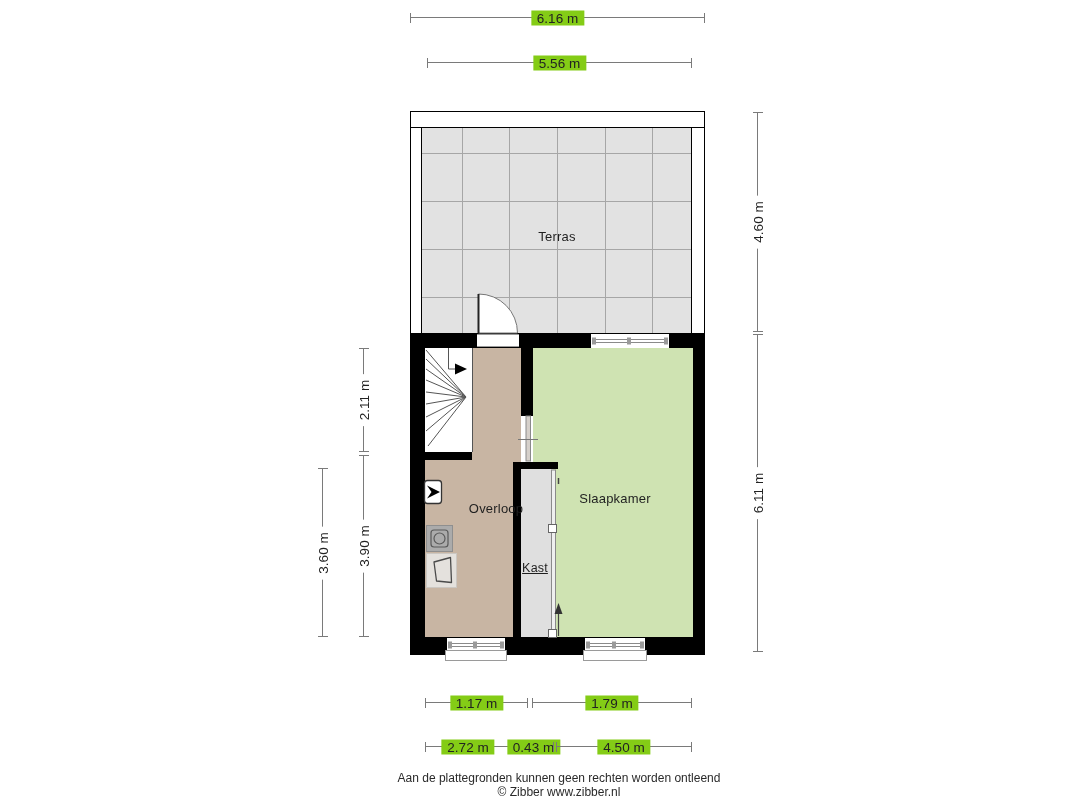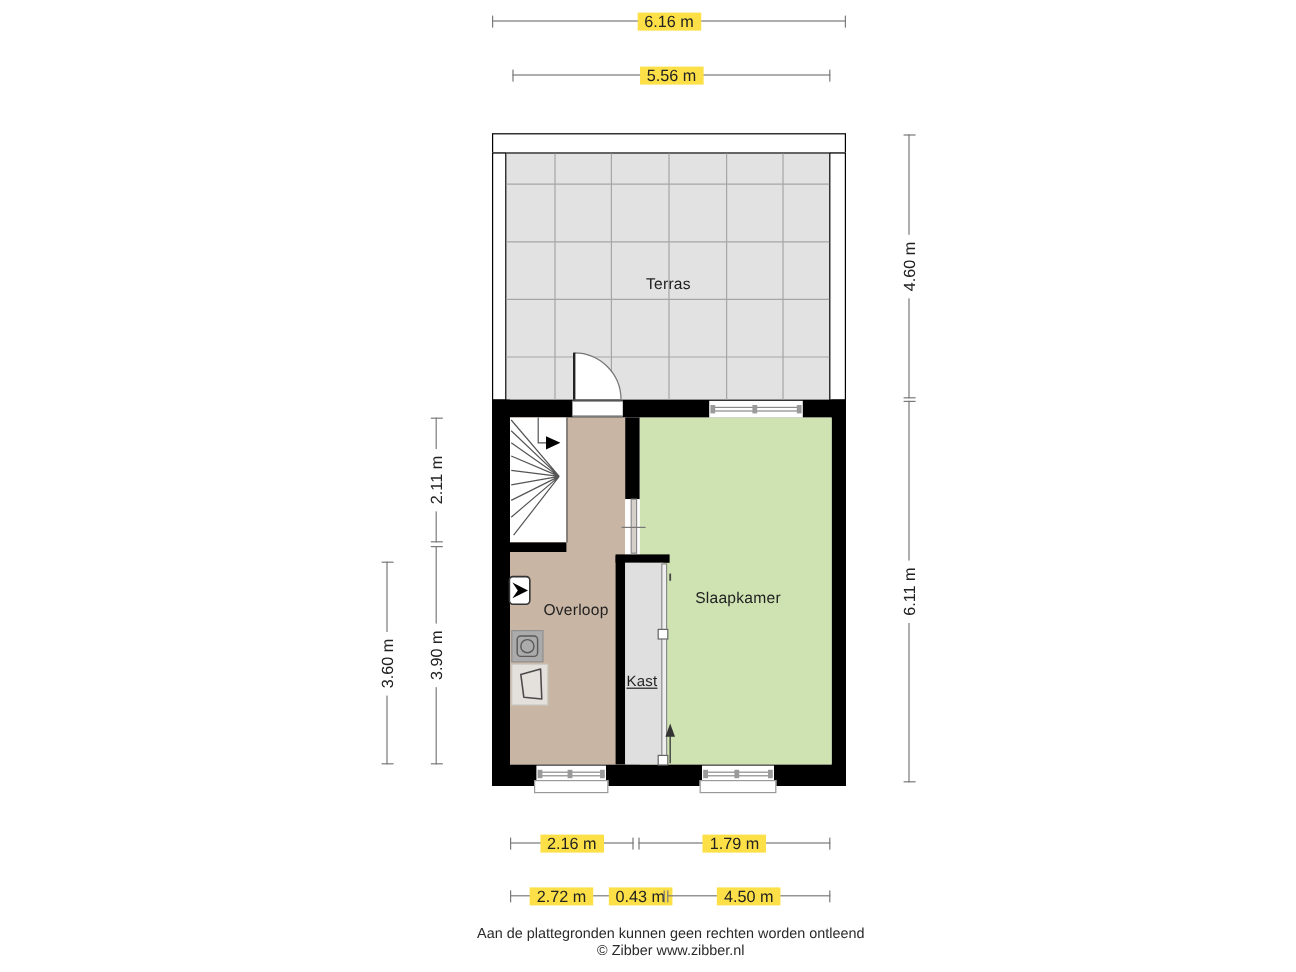--- a/index.html
+++ b/index.html
@@ -20,21 +20,21 @@
   .twall{position:absolute;background:#fff;border:1px solid #000;box-sizing:border-box;}
   .room{position:absolute;}
   .label{position:absolute;transform:translate(-50%,-50%);font-size:13px;color:var(--text);
          white-space:nowrap;letter-spacing:.2px;margin-top:12px;}
   
   .dim{position:absolute;}
   .dim.h{height:0;border-top:1px solid var(--dim-line);}
   .dim.h::before,.dim.h::after{content:'';position:absolute;top:-5px;width:1px;height:10px;background:var(--dim-line);}
   .dim.h::before{left:0;} .dim.h::after{right:0;}
   .dim.h .lbl{position:absolute;left:50%;top:-0.5px;transform:translate(-50%,-50%);
-              background:#fde047;padding:0 6px;font-size:13.5px;color:#222;white-space:nowrap;}
+              background:#84cc16;padding:0 6px;font-size:13.5px;color:#222;white-space:nowrap;}
   .dim.v{width:0;border-left:1px solid var(--dim-line);}
   .dim.v::before,.dim.v::after{content:'';position:absolute;left:-5px;width:10px;height:1px;background:var(--dim-line);}
   .dim.v::before{top:0;} .dim.v::after{bottom:0;}
   .dim.v .lbl{position:absolute;top:50%;left:-0.5px;transform:translate(-50%,-50%) rotate(-90deg);
               background:#fff;padding:0 6px;font-size:13.5px;color:#222;white-space:nowrap;}
   
   .window{position:absolute;background:#fff;}
   .wline{position:absolute;left:2px;right:2px;height:1px;background:#8a8a8a;}
   .wpost{position:absolute;width:4px;height:7px;background:#9a9a9a;top:50%;transform:translateY(-50%);}
   .dooropen{position:absolute;background:#fff;border-top:1px solid #9a9a9a;border-bottom:1px solid #9a9a9a;box-sizing:border-box;}
@@ -142,21 +142,21 @@
       <circle cx="439.5" cy="538.5" r="5.5" fill="none" stroke="#5a5a5a" stroke-width="1.2"></circle>
     </g>
 
     <g>
       <rect x="426.5" y="553.5" width="30" height="34" fill="#e4e1dd" stroke="#cbc7c2" stroke-width="1"></rect>
       <path d="M434 562 L450.5 557.5 L451.5 582.5 L436.5 581 Z" fill="none" stroke="#4a4a4a" stroke-width="1.3" stroke-linejoin="round"></path>
     </g>
   </svg>
 
   <div class="label" style="left:557px;top:224px;">Terras</div>
-  <div class="label" style="left:480px;top:496px;">Overloop</div>
+  <div class="label" style="left:496px;top:496px;">Overloop</div>
   <div class="label" style="left:615px;top:486px;">Slaapkamer</div>
   <div class="label" style="left:535px;top:556px;font-size:12.5px;text-decoration:underline;">Kast</div>
 
   <div class="dim h" style="left:410px;top:17px;width:295px;">
     <span class="lbl">6.16 m</span>
   </div>
   <div class="dim h" style="left:427px;top:62px;width:265px;">
     <span class="lbl">5.56 m</span>
   </div>
 
@@ -171,21 +171,21 @@
     <span class="lbl">2.11 m</span>
   </div>
   <div class="dim v" style="left:363px;top:455px;height:182px;">
     <span class="lbl">3.90 m</span>
   </div>
   <div class="dim v" style="left:322px;top:468px;height:169px;">
     <span class="lbl">3.60 m</span>
   </div>
 
   <div class="dim h" style="left:425px;top:702px;width:103px;">
-    <span class="lbl">2.16 m</span>
+    <span class="lbl">1.17 m</span>
   </div>
   <div class="dim h" style="left:532px;top:702px;width:160px;">
     <span class="lbl">1.79 m</span>
   </div>
 
   <div class="dim h" style="left:425px;top:746px;width:86px;">
     <span class="lbl">2.72 m</span>
   </div>
   <div class="dim h" style="left:513px;top:746px;width:41px;">
     <span class="lbl">0.43 m</span>

